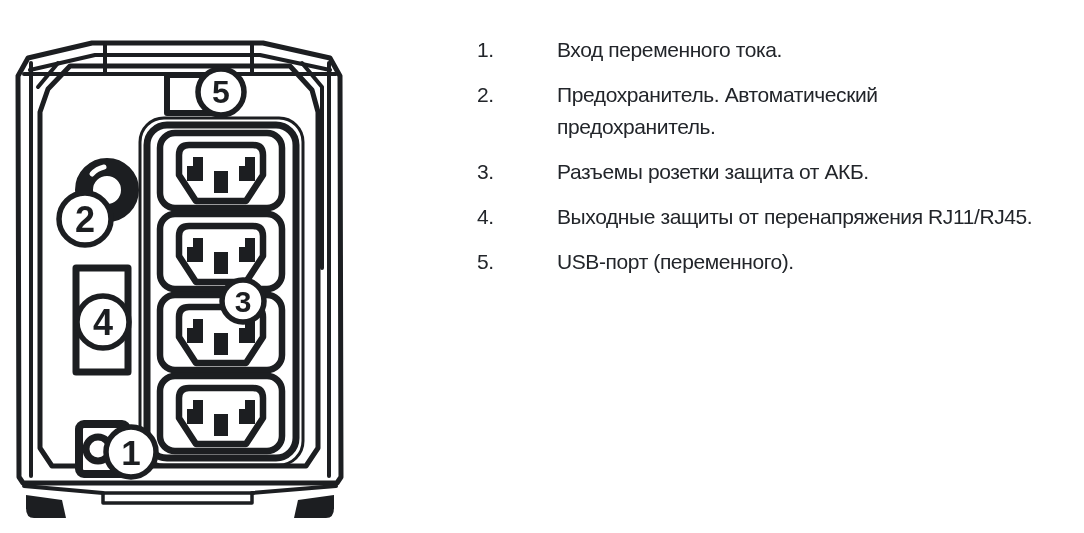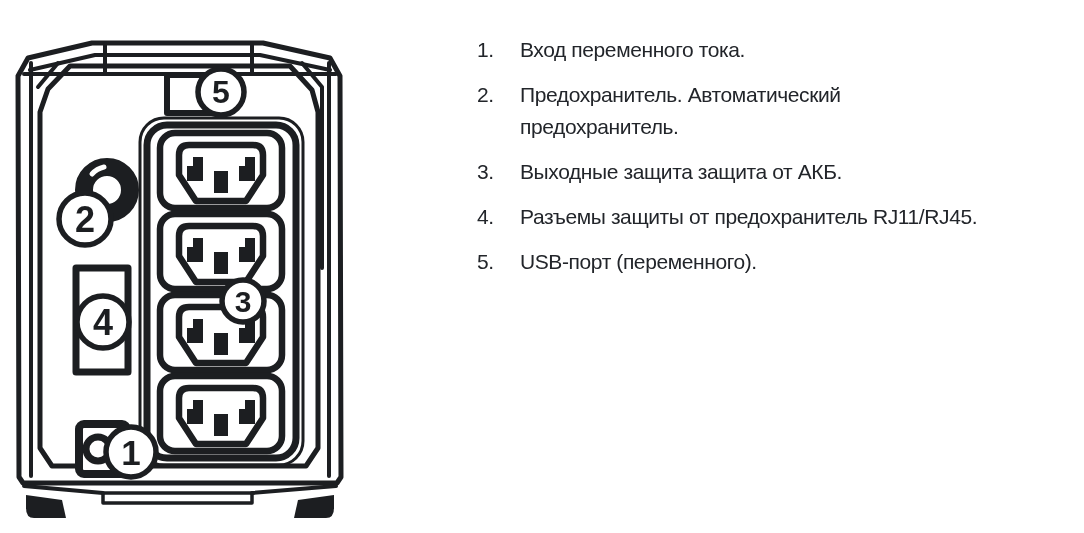--- a/index.html
+++ b/index.html
@@ -11,21 +11,21 @@
   .legend {
     position:absolute; left:477px; top:34px; width:600px;
     color:#22252a;
   }
   .legend-item {
     display:flex; align-items:flex-start;
     font-size:21px; line-height:32px; letter-spacing:-0.4px;
     margin-bottom:13px;
   }
   .legend-num { flex:0 0 43px; }
-  .legend-text { flex:1 1 auto; }
+  .legend-text { flex:1 1 auto;margin-left:37px; }
   
   .legend-item:nth-child(2) .legend-text { max-width:400px; }
   .callout-digit {
     font-family:"Liberation Sans", sans-serif;
     font-weight:bold; fill:#1c1e21;
   }
 </style>
 </head>
 <body>
 
@@ -166,25 +166,25 @@
     <div class="legend-item">
       <span class="legend-num">1.</span>
       <span class="legend-text">Вход переменного тока.</span>
     </div>
     <div class="legend-item">
       <span class="legend-num">2.</span>
       <span class="legend-text">Предохранитель. Автоматический предохранитель.</span>
     </div>
     <div class="legend-item">
       <span class="legend-num">3.</span>
-      <span class="legend-text">Выходные защита защита от АКБ.</span>
+      <span class="legend-text">Разъемы розетки защита от АКБ.</span>
     </div>
     <div class="legend-item">
       <span class="legend-num">4.</span>
-      <span class="legend-text">Разъемы защиты от предохранитель RJ11/RJ45.</span>
+      <span class="legend-text">Выходные защиты от перенапряжения RJ11/RJ45.</span>
     </div>
     <div class="legend-item">
       <span class="legend-num">5.</span>
       <span class="legend-text">USB-порт (переменного).</span>
     </div>
   </div>
 
 </div>
 
 </body></html>

